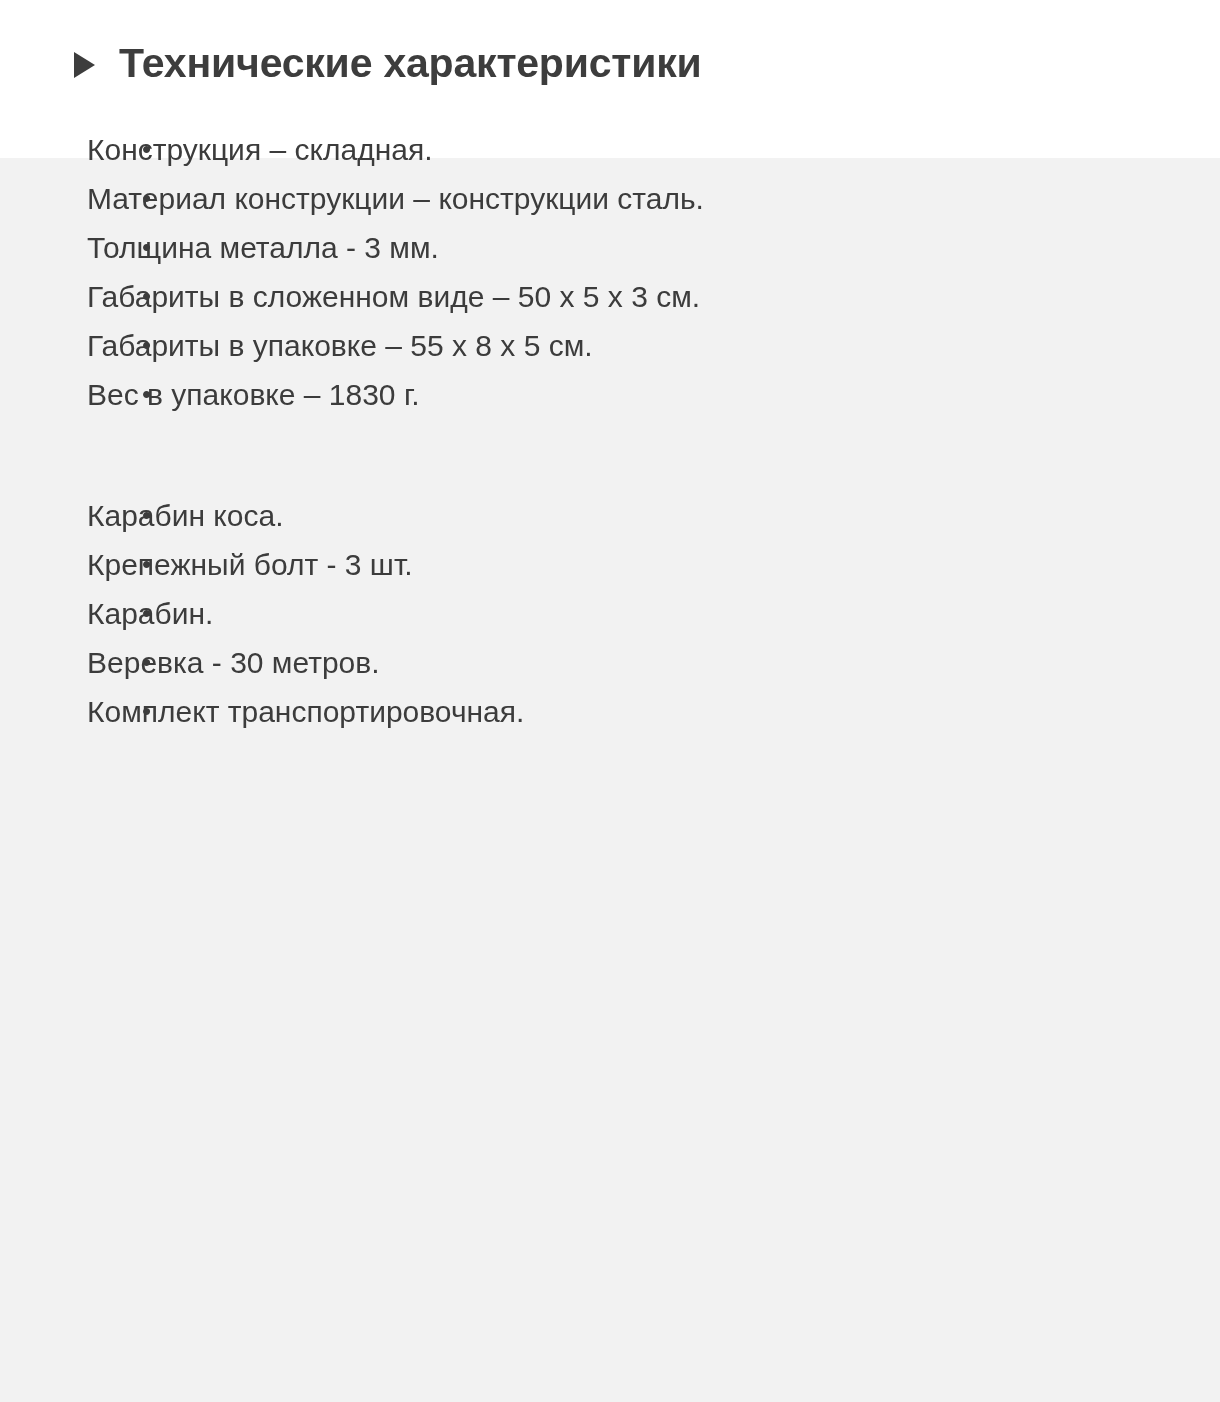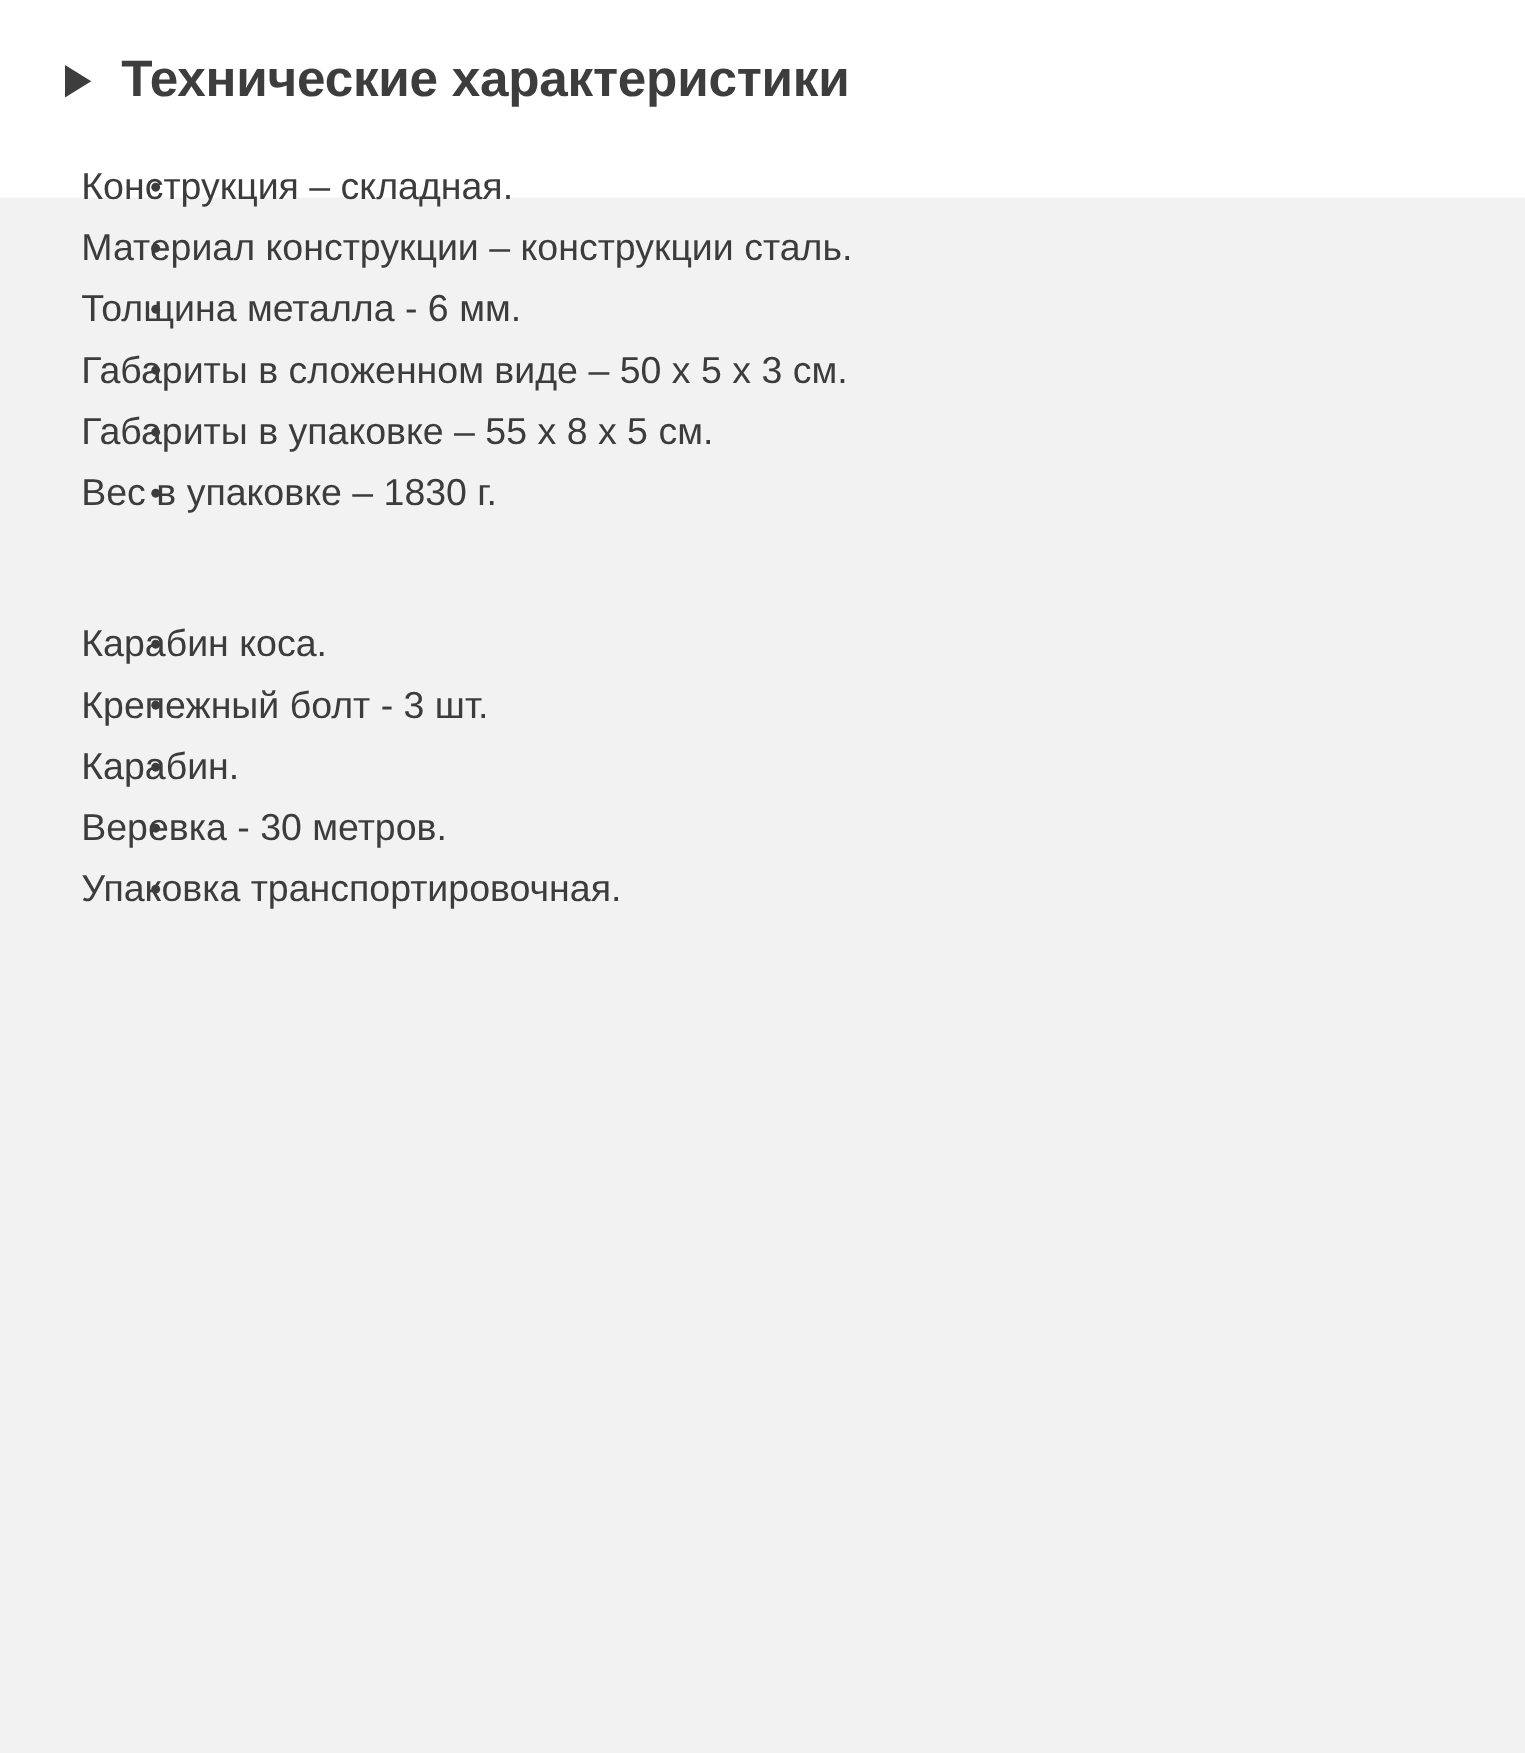--- a/index.html
+++ b/index.html
@@ -21,20 +21,21 @@
     top: 0;
     left: 0;
     width: 1220px;
     height: 158px;
     background: #ffffff;
   }
   .page {
     position: relative;
     z-index: 2;
     padding: 0;
+    margin-left: 22px;
   }
   .section {
     position: relative;
   }
   .section-header {
     display: flex;
     align-items: center;
     gap: 24px;
     padding-left: 52px;
   }
@@ -90,30 +91,30 @@
 <div class="page">
 
   <section class="section" id="sec-specs">
     <div class="section-header">
       <span class="tri"></span>
       <h2>Технические характеристики</h2>
     </div>
     <ul class="bullets" id="specs-list">
       <li>Конструкция – складная.</li>
       <li>Материал конструкции – конструкции сталь.</li>
-      <li>Толщина металла - 6 мм.</li>
+      <li>Толщина металла - 3 мм.</li>
       <li>Габариты в сложенном виде – 50 x 5 x 3 см.</li>
       <li>Габариты в упаковке – 55 x 8 x 5 см.</li>
       <li>Вес в упаковке – 1830 г.</li>
     </ul>
   </section>
 
   <section class="section" id="sec-kit">
     <ul class="bullets" id="kit-list">
       <li>Карабин коса.</li>
       <li>Крепежный болт - 3 шт.</li>
       <li>Карабин.</li>
       <li>Веревка - 30 метров.</li>
-      <li>Упаковка транспортировочная.</li>
+      <li>Комплект транспортировочная.</li>
     </ul>
   </section>
 
 </div>
 
 </body></html>

